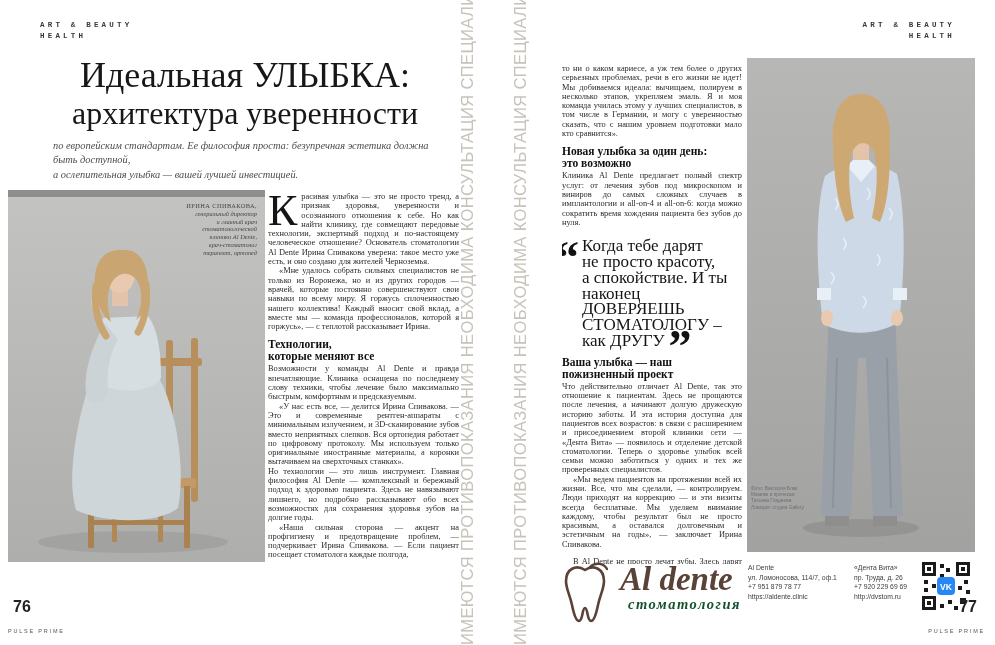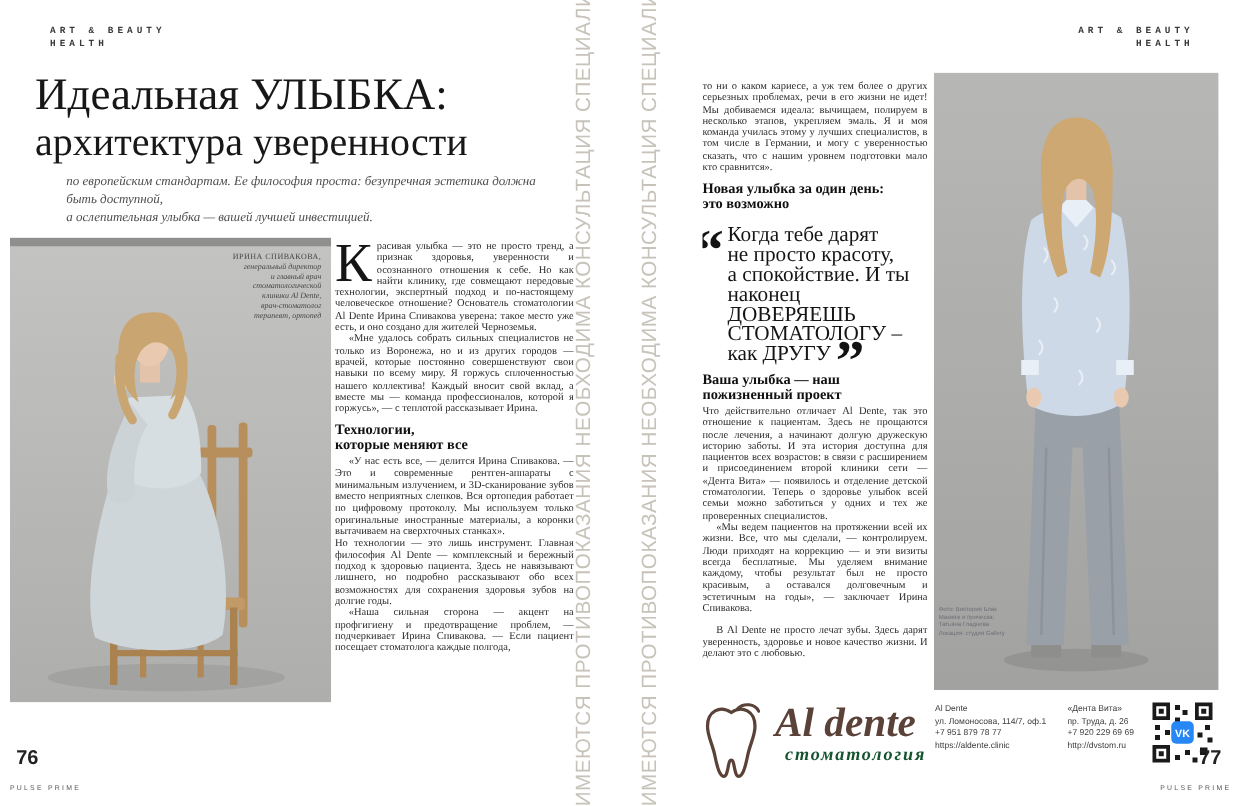--- a/index.html
+++ b/index.html
@@ -5,21 +5,21 @@
   *{margin:0;padding:0;box-sizing:border-box}
   html,body{width:995px;height:645px}
   body{position:relative;background:#ffffff;font-family:"Liberation Serif",serif;color:#1c1c1c;overflow:hidden}
   .abs{position:absolute}
 
   
   .kicker{font-family:Liberation Mono, monospace;font-size:7.5px;font-weight:bold;letter-spacing:3.2px;color:#3a3a3a;line-height:11px}
   .hdr-right{text-align:right}
 
   
-  .title{text-align:left;color:#171717}
+  .title{text-align:center;color:#171717}
   .title .l1{font-size:36px;line-height:40px}
   .title .l2{font-size:32px;line-height:36px}
 
   
   .lede{font-style:italic;font-size:10.4px;line-height:14.4px;color:#4c4c4c}
 
   
   .photo{overflow:hidden}
   .photo svg{display:block}
 
@@ -125,20 +125,21 @@
   </div>
 </div>
 
 <div class="abs bodycol" style="left:268px;top:192px;width:191px;height:418px">
   <p><span class="dropcap">К</span><span>расивая улыбка — это не просто тренд, а признак здоровья, уверенности и осознанного отношения к себе. Но как найти клинику, где совмещают передовые технологии, экспертный подход и по-настоящему человеческое отношение? Основатель стоматологии Al Dente Ирина Спивакова уверена: такое место уже есть, и оно создано для жителей Черноземья.</span></p>
   <p class="ind">«Мне удалось собрать сильных специалистов не только из Воронежа, но и из других городов — врачей, которые постоянно совершенствуют свои навыки по всему миру. Я горжусь сплоченностью нашего коллектива! Каждый вносит свой вклад, а вместе мы — команда профессионалов, которой я горжусь», — с теплотой рассказывает Ирина.</p>
   <h3>
     <div>Технологии,</div>
     <div>которые меняют все</div>
   </h3>
+  <p>Возможности у команды Al Dente и правда впечатляющие. Клиника оснащена по последнему слову техники, чтобы лечение было максимально быстрым, комфортным и предсказуемым.</p>
   <p class="ind">«У нас есть все, — делится Ирина Спивакова. — Это и современные рентген-аппараты с минимальным излучением, и 3D-сканирование зубов вместо неприятных слепков. Вся ортопедия работает по цифровому протоколу. Мы используем только оригинальные иностранные материалы, а коронки вытачиваем на сверхточных станках».</p>
   <p>Но технологии — это лишь инструмент. Главная философия Al Dente — комплексный и бережный подход к здоровью пациента. Здесь не навязывают лишнего, но подробно рассказывают обо всех возможностях для сохранения здоровья зубов на долгие годы.</p>
   <p class="ind">«Наша сильная сторона — акцент на профгигиену и предотвращение проблем, — подчеркивает Ирина Спивакова. — Если пациент посещает стоматолога каждые полгода,</p>
 </div>
 
 <div class="abs pagenum" style="left:13px;top:598px">76</div>
 <div class="abs brand" style="left:8px;top:628px">PULSE PRIME</div>
 
 <div class="abs disclaimer" style="left:451px;top:0">ИМЕЮТСЯ ПРОТИВОПОКАЗАНИЯ НЕОБХОДИМА КОНСУЛЬТАЦИЯ СПЕЦИАЛИСТА</div>
 <div class="abs disclaimer" style="left:504px;top:0">ИМЕЮТСЯ ПРОТИВОПОКАЗАНИЯ НЕОБХОДИМА КОНСУЛЬТАЦИЯ СПЕЦИАЛИСТА</div>
@@ -147,20 +148,21 @@
   <div>ART &amp; BEAUTY</div>
   <div>HEALTH</div>
 </div>
 
 <div class="abs bodycol" style="left:562px;top:64px;width:180px;height:500px">
   <p>то ни о каком кариесе, а уж тем более о других серьезных проблемах, речи в его жизни не идет! Мы добиваемся идеала: вычищаем, полируем в несколько этапов, укрепляем эмаль. Я и моя команда училась этому у лучших специалистов, в том числе в Германии, и могу с уверенностью сказать, что с нашим уровнем подготовки мало кто сравнится».</p>
   <h3>
     <div>Новая улыбка за один день:</div>
     <div>это возможно</div>
   </h3>
+  <p>Клиника Al Dente предлагает полный спектр услуг: от лечения зубов под микроскопом и виниров до самых сложных случаев в имплантологии и all-on-4 и all-on-6: когда можно сократить время хождения пациента без зубов до нуля.</p>
   <div class="quote">
     <span class="qopen">“</span>
     <div class="line">Когда тебе дарят</div>
     <div class="line">не просто красоту,</div>
     <div class="line">а спокойствие. И ты</div>
     <div class="line">наконец ДОВЕРЯЕШЬ</div>
     <div class="line">СТОМАТОЛОГУ –</div>
     <div class="line"><span>как ДРУГУ</span><span class="qclose">”</span></div>
   </div>
   <h3>

